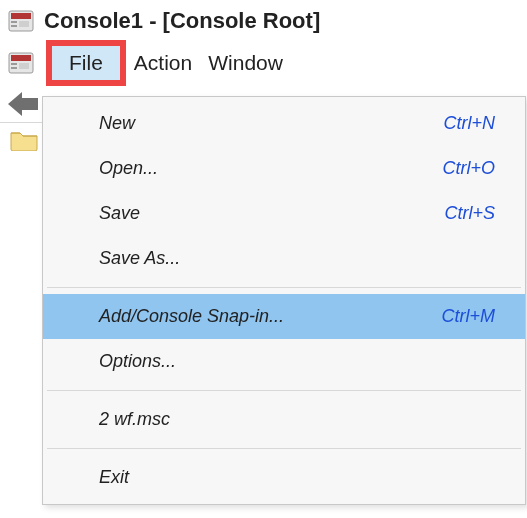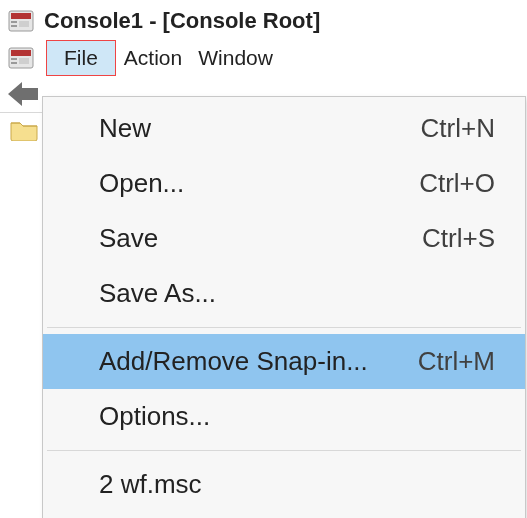--- a/index.html
+++ b/index.html
@@ -35,21 +35,21 @@
     align-items: center;
     margin-left: 12px;
   }
   .menu-item {
     padding: 6px 8px;
     font-size: 21px;
     cursor: default;
   }
   .menu-item.active {
     background: #cfe7f7;
-    border: 1px solid #ef4444;
+    border: 6px solid #ef4444;
     padding: 5px 17px;
   }
   
   .toolbar {
     padding: 6px 0 0 8px;
     display: flex;
     align-items: center;
   }
   .divider {
     height: 1px;
@@ -69,32 +69,33 @@
     background: #f7f7f7;
     border: 1px solid #c8c8c8;
     box-shadow: 3px 3px 6px rgba(0,0,0,0.12);
     padding: 4px 0;
   }
   .dd-item {
     display: flex;
     justify-content: space-between;
     align-items: center;
     padding: 12px 30px 12px 56px;
-    font-size: 26px;
+    font-size: 18px;
     cursor: default;
+    font-style: italic;
   }
   .dd-item.highlight {
     background: #8fc5ef;
   }
   .dd-sep {
     height: 1px;
     background: #d8d8d8;
     margin: 6px 4px;
   }
-  .shortcut { color: #404040; }
+  .shortcut { color: #1d4ed8; }
   
   .mmc-icon { width: 26px; height: 22px; }
   .back-arrow { width: 30px; height: 24px; }
   .folder-icon { width: 28px; height: 22px; }
 </style>
 </head>
 <body>
 
 <div class="titlebar">
   <span class="mmc-icon">
@@ -159,21 +160,21 @@
     <span>Save</span>
     <span class="shortcut">Ctrl+S</span>
   </div>
   <div class="dd-item">
     <span>Save As...</span>
     <span class="shortcut"></span>
   </div>
   <div class="dd-sep"></div>
 
   <div class="dd-item highlight">
-    <span>Add/Remove Snap-in...</span>
+    <span>Add/Console Snap-in...</span>
     <span class="shortcut">Ctrl+M</span>
   </div>
   <div class="dd-item">
     <span>Options...</span>
     <span class="shortcut"></span>
   </div>
   <div class="dd-sep"></div>
 
   <div class="dd-item">
     <span>2 wf.msc</span>

